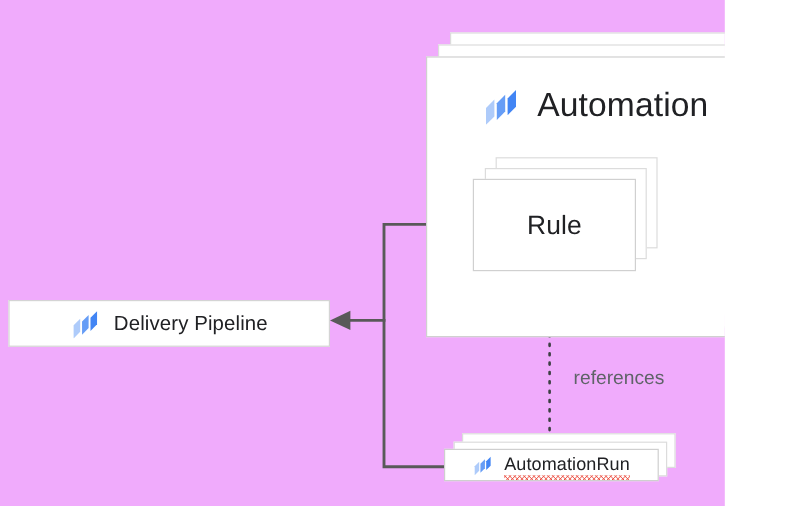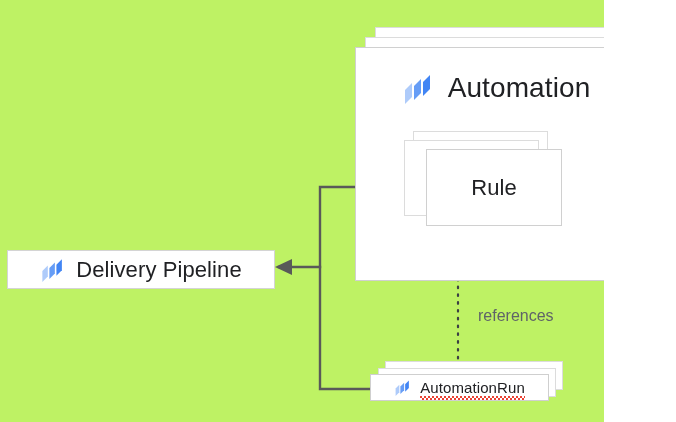--- a/index.html
+++ b/index.html
@@ -7,21 +7,21 @@
     padding: 0;
     background: #ffffff;
   }
   body {
     font-family: "Liberation Sans", sans-serif;
   }
   #canvas {
     position: relative;
     width: 604px;
     height: 422px;
-    background: #bef264;
+    background: #f0abfc;
     overflow: hidden;
   }
   .svg-layer {
     position: absolute;
     left: 0;
     top: 0;
     width: 676px;
     height: 422px;
   }
   .node {
@@ -58,21 +58,21 @@
     line-height: 0;
   }
 
   
   #delivery-pipeline {
     left: 7px;
     top: 250px;
     width: 268px;
     height: 39px;
   }
-  #delivery-pipeline .txt { font-size: 22px; }
+  #delivery-pipeline .txt { font-size: 17px; }
 
   
   #automation-back2 { left: 375px; top: 27px; width: 281px; height: 236px; }
   #automation-back1 { left: 365px; top: 37px; width: 281px; height: 236px; }
   #automation-front {
     left: 355px; top: 47px; width: 282px; height: 234px;
     border-color: #d0d0d0;
   }
   #automation-title {
     position: absolute;
@@ -84,21 +84,20 @@
     gap: 14px;
   }
   #automation-title .txt { font-size: 28px; font-weight: 400; }
 
   
   #rule-back2 { left: 413px; top: 131px; width: 135px; height: 76px; }
   #rule-back1 { left: 404px; top: 140px; width: 135px; height: 76px; }
   #rule-front {
     left: 394px; top: 149px; width: 136px; height: 77px;
     border-color: #d0d0d0;
-    margin-left: 32px;
   }
   #rule-front .txt { font-size: 22px; }
 
   
   #arun-back2 { left: 385px; top: 361px; width: 178px; height: 29px; }
   #arun-back1 { left: 378px; top: 368px; width: 178px; height: 29px; }
   #arun-front {
     left: 370px; top: 374px; width: 179px; height: 27px;
     border-color: #cfcfcf;
   }

